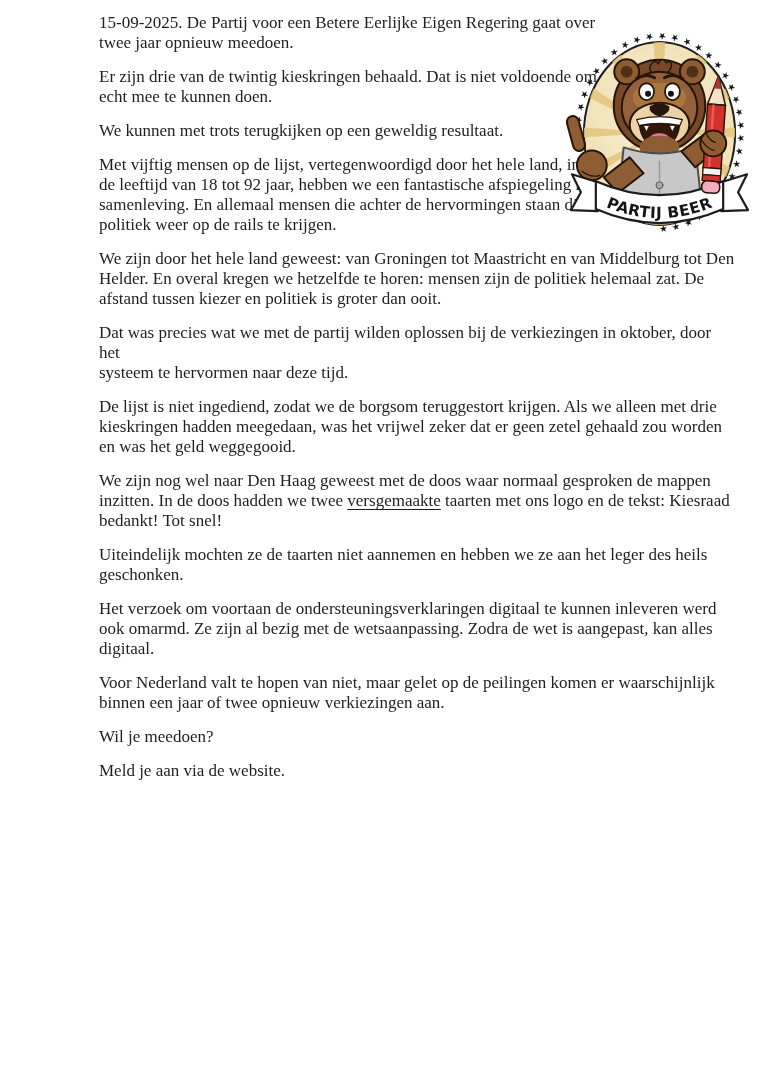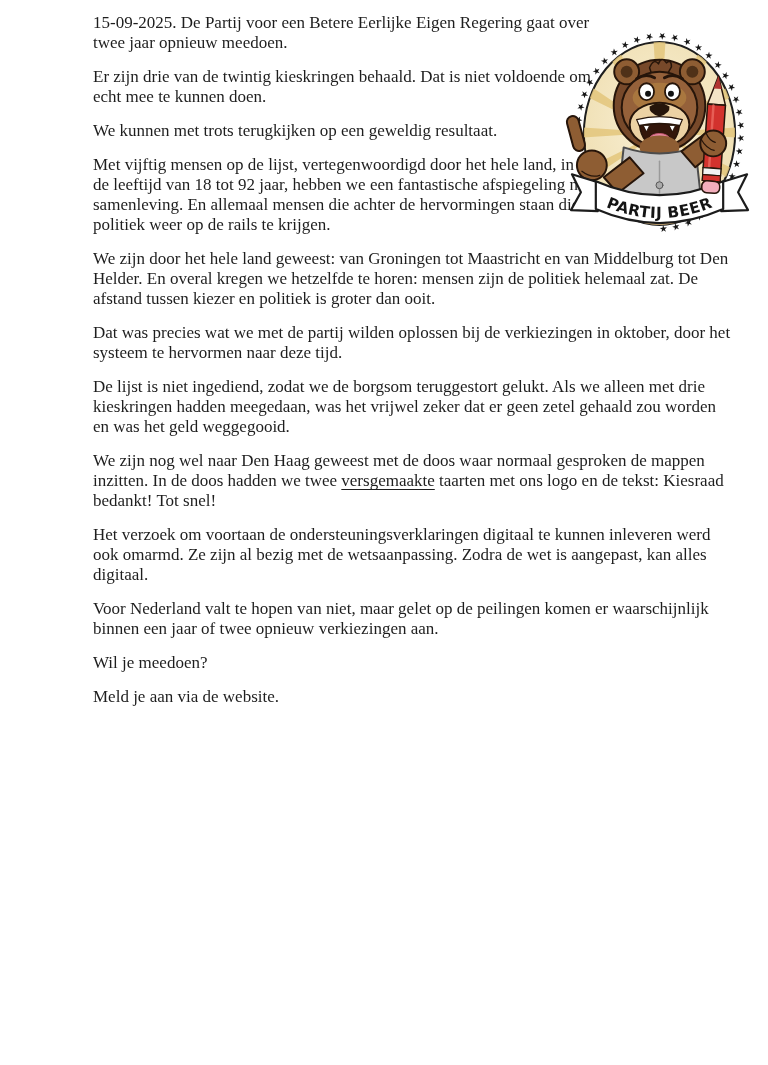--- a/index.html
+++ b/index.html
@@ -12,21 +12,21 @@
   }
   .doc-text {
     position: absolute;
     left: 91px; top: 13px;
     width: 645px;
     color: #1e1e1e;
     font-size: 17px;
     line-height: 20px;
   }
   .doc-text p {
-    margin: 0 0 14px 2px;
+    margin: 0 0 14px 8px;
     white-space: pre-line;
   }
   .misspelled {
     text-decoration-line: underline;
     text-decoration-style: wavy;
     text-decoration-color: #e06a6a;
     text-decoration-thickness: 1px;
     text-underline-offset: 3px;
     text-decoration-skip-ink: none;
     text-decoration: underline;
@@ -60,26 +60,28 @@
   <p>We kunnen met trots terugkijken op een geweldig resultaat.</p>
   <p>Met vijftig mensen op de lijst, vertegenwoordigd door het hele land, in
 de leeftijd van 18 tot 92 jaar, hebben we een fantastische afspiegeling neergezet van de
 samenleving. En allemaal mensen die achter de hervormingen staan die nodig zijn om de
 politiek weer op de rails te krijgen.</p>
   <p>We zijn door het hele land geweest: van Groningen tot Maastricht en van Middelburg tot Den
 Helder. En overal kregen we hetzelfde te horen: mensen zijn de politiek helemaal zat. De
 afstand tussen kiezer en politiek is groter dan ooit.</p>
   <p>Dat was precies wat we met de partij wilden oplossen bij de verkiezingen in oktober, door het
 systeem te hervormen naar deze tijd.</p>
-  <p>De lijst is niet ingediend, zodat we de borgsom teruggestort gelukt. Als we alleen met drie
+  <p>De lijst is niet ingediend, zodat we de borgsom teruggestort krijgen. Als we alleen met drie
 kieskringen hadden meegedaan, was het vrijwel zeker dat er geen zetel gehaald zou worden
 en was het geld weggegooid.</p>
   <p><span>We zijn nog wel naar Den Haag geweest met de doos waar normaal gesproken de mappen
 inzitten. In de doos hadden we twee </span><span class="misspelled">versgemaakte</span><span> taarten met ons logo en de tekst: Kiesraad
 bedankt! Tot snel!</span></p>
+  <p>Uiteindelijk mochten ze de taarten niet aannemen en hebben we ze aan het leger des heils
+geschonken.</p>
   <p>Het verzoek om voortaan de ondersteuningsverklaringen digitaal te kunnen inleveren werd
 ook omarmd. Ze zijn al bezig met de wetsaanpassing. Zodra de wet is aangepast, kan alles
 digitaal.</p>
   <p>Voor Nederland valt te hopen van niet, maar gelet op de peilingen komen er waarschijnlijk
 binnen een jaar of twee opnieuw verkiezingen aan.</p>
   <p>Wil je meedoen?</p>
   <p>Meld je aan via de website.</p>
 </div>
 
 <div class="logo-wrap">

